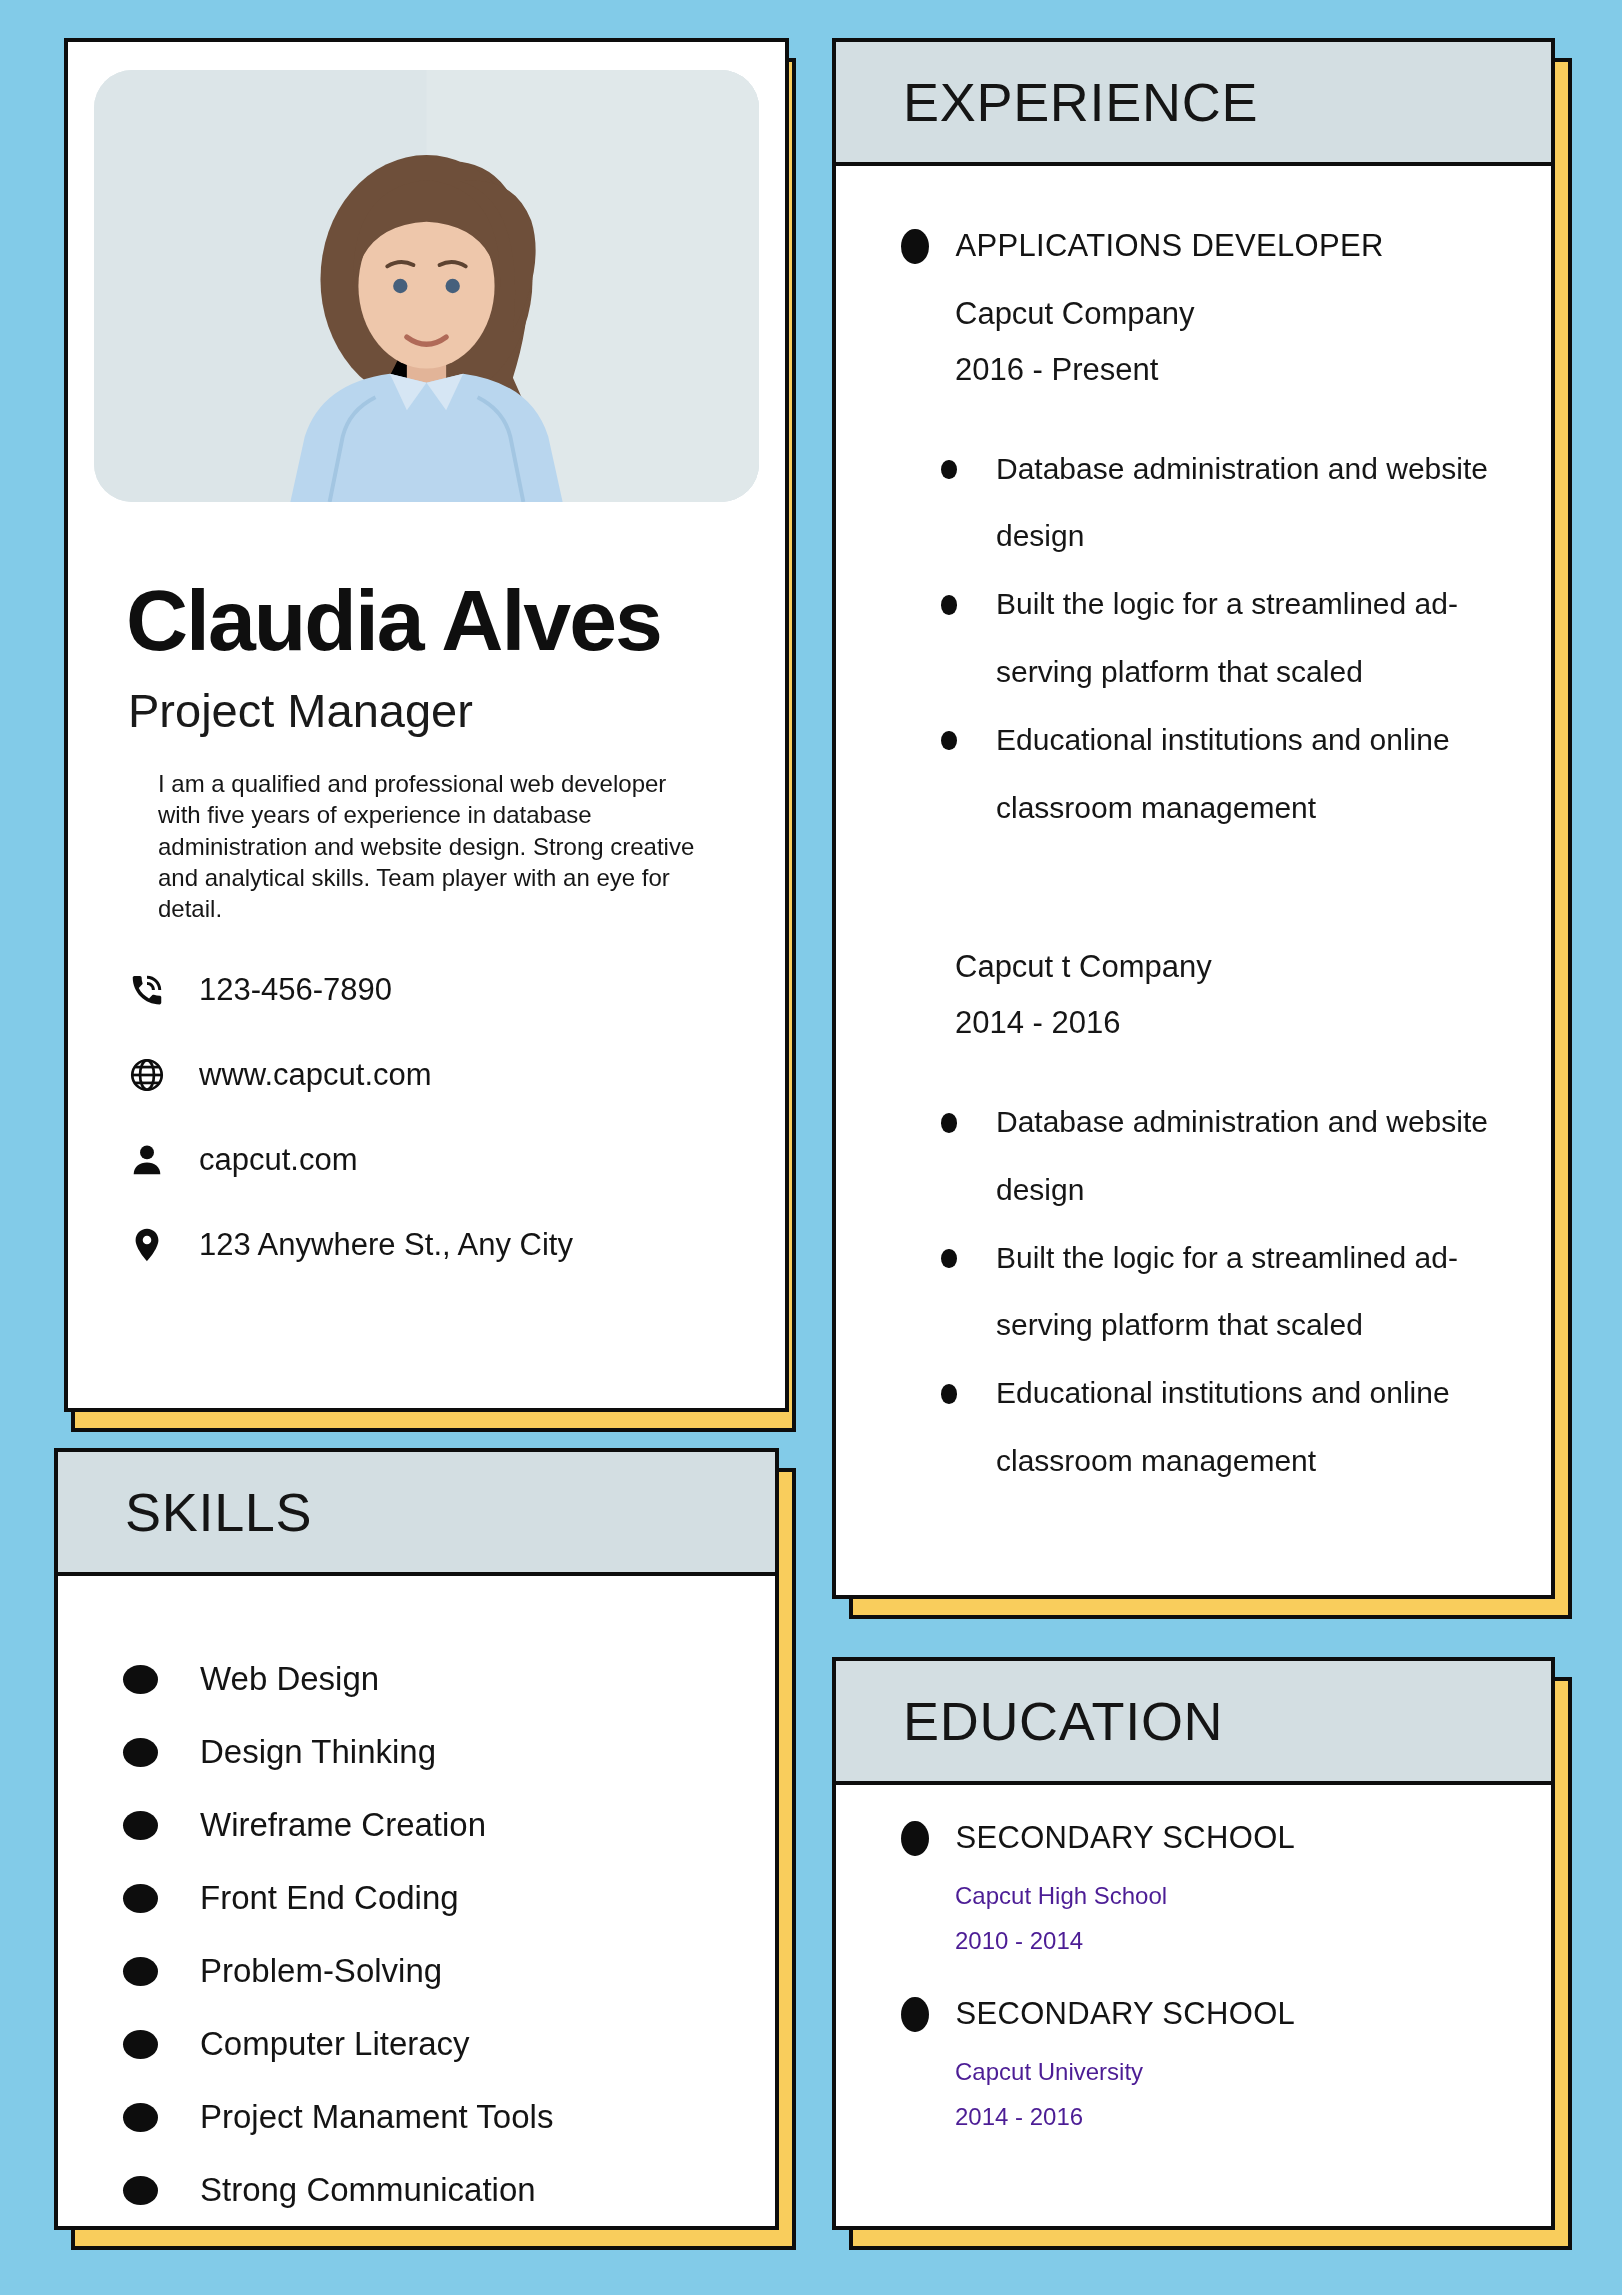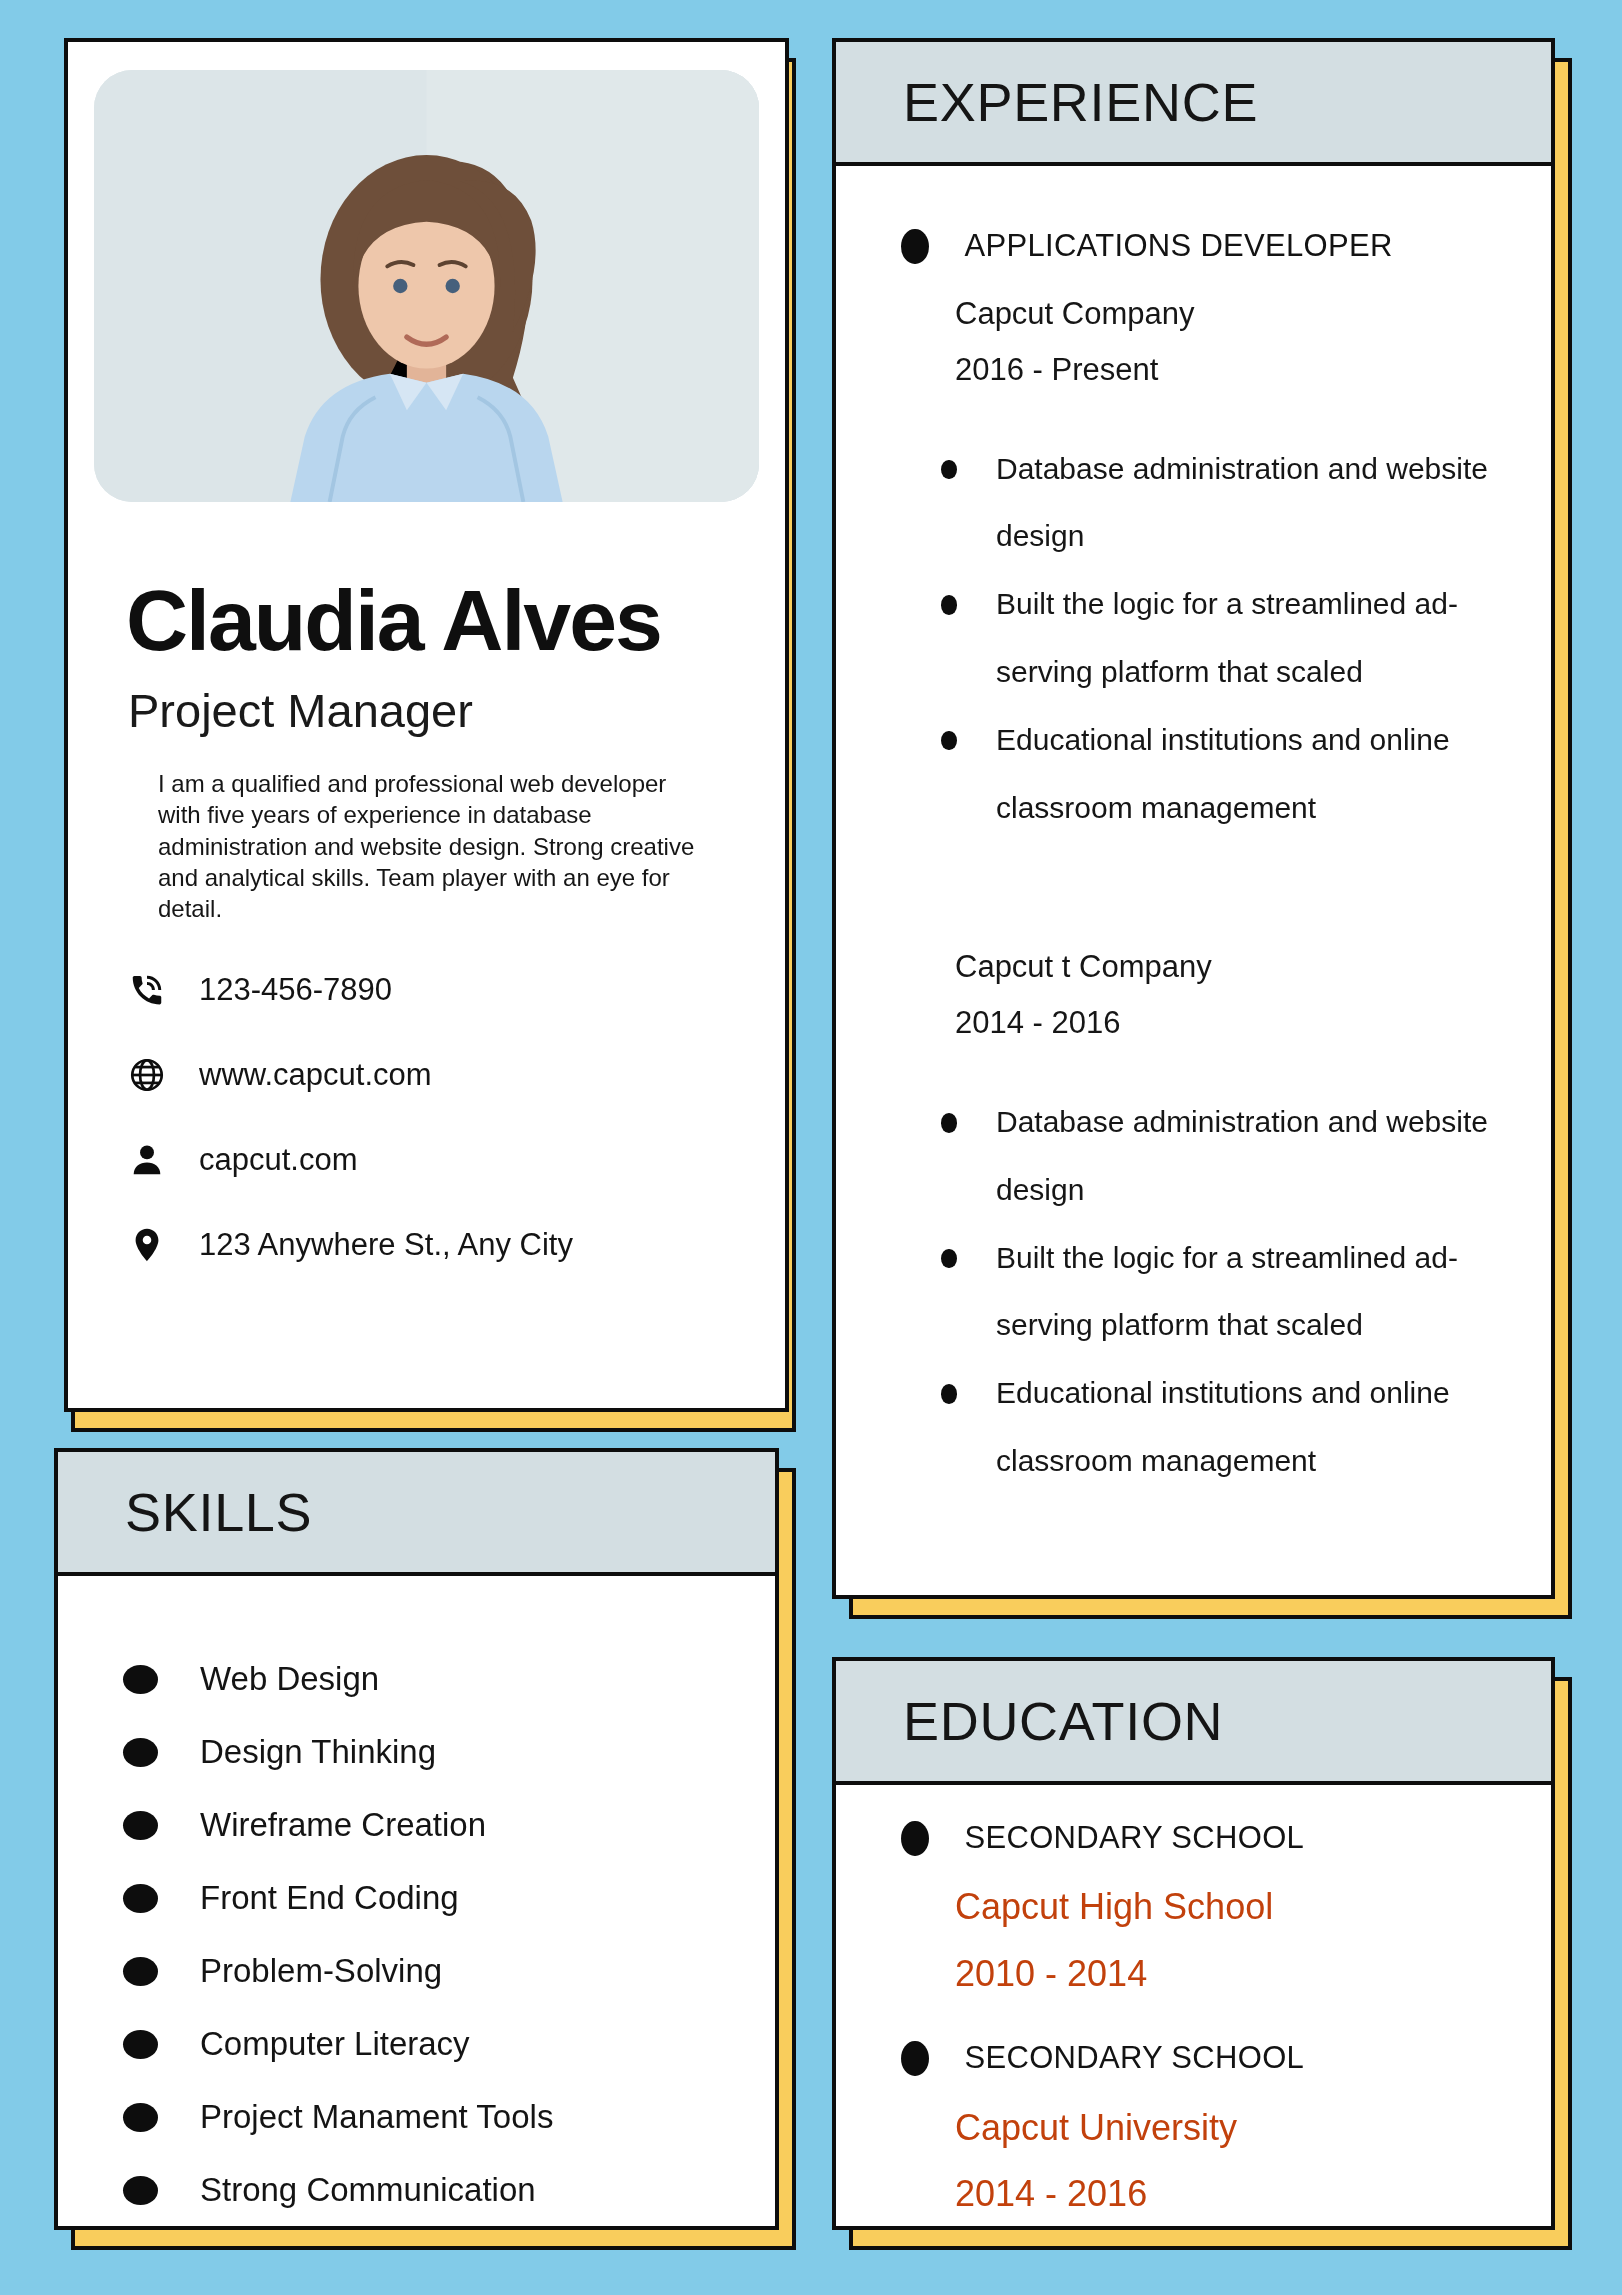--- a/index.html
+++ b/index.html
@@ -33,42 +33,42 @@
   .role { margin:17px 0 0 0; padding:0 60px; font-size:47px; line-height:1.15; font-weight:400; color:#1a1a1a; }
   .summary { margin:30px 0 0 12px; padding:0 78px; font-size:24px; line-height:1.3; max-width:595px; color:#161616; }
   .contacts { list-style:none; margin:47px 0 0 0; padding:0 60px; }
   .contacts li { display:flex; align-items:center; gap:33px; margin-bottom:47px; }
   .cicon { width:38px; height:38px; flex:0 0 38px; display:flex; align-items:center; justify-content:center; }
   .cicon svg { width:38px; height:38px; }
   .cvalue { font-size:31px; color:#141414; }
   
   .oval-lg { display:inline-block; width:27.5px; height:35px; background:#0d0d0d; border-radius:50%; flex:0 0 27.5px; }
   .oval-skill { display:inline-block; width:35px; height:29px; background:#0d0d0d; border-radius:50%; flex:0 0 35px; }
-  .title-row { display:flex; align-items:center; gap:36px; padding-left:65px; }
+  .title-row { display:flex; align-items:center; gap:27px; padding-left:65px; }
   .title-row h3 { margin:0; font-size:31px; font-weight:500; letter-spacing:0.3px; color:#131313; }
   .sub-lines { margin:22px 0 0 119px; font-size:31px; line-height:1.8; color:#161616; }
   
   .experience-card { left:832px; top:38px; width:723px; height:1561px; }
   .experience-body { padding-top:62px; }
   .job + .job { margin-top:98px; }
   .job-bullets { list-style:none; margin:37px 46px 0 105px; padding:0; }
   .job-bullets li { position:relative; padding-left:55px; font-size:30px; line-height:2.26; color:#161616; }
   .job-bullets .dot {
     position:absolute; left:0; top:25px; width:15.7px; height:19.6px; background:#0d0d0d; border-radius:50%;
   }
   .job-bullets .btext { display:inline-block; vertical-align:top; max-width:523px; }
   
   .skills-card { left:54px; top:1448px; width:725px; height:782px; }
   .skills-list { list-style:none; margin:0; padding:84px 0 0 65px; }
   .skills-list li { display:flex; align-items:center; gap:42px; margin-bottom:35px; font-size:33px; color:#141414; }
   
   .education-card { left:832px; top:1657px; width:723px; height:573px; }
   .education-body { padding-top:35px; }
   .edu-item + .edu-item { margin-top:33px; }
-  .edu-sub { margin:18.3px 0 0 119px; font-size:36px; line-height:1.85; color:#c2410c; }
+  .edu-sub { margin:18.3px 0 0 119px; font-size:24px; line-height:1.85; color:#4c1d95; }
 </style>
 </head>
 <body>
 
 <div class="page">
 
   <div class="shadow" style="left:71px; top:58px;  width:725px; height:1374px;"></div>
   <div class="shadow" style="left:849px;top:58px;  width:723px; height:1561px;"></div>
   <div class="shadow" style="left:71px; top:1468px;width:725px; height:782px;"></div>
   <div class="shadow" style="left:849px;top:1677px;width:723px; height:573px;"></div>

